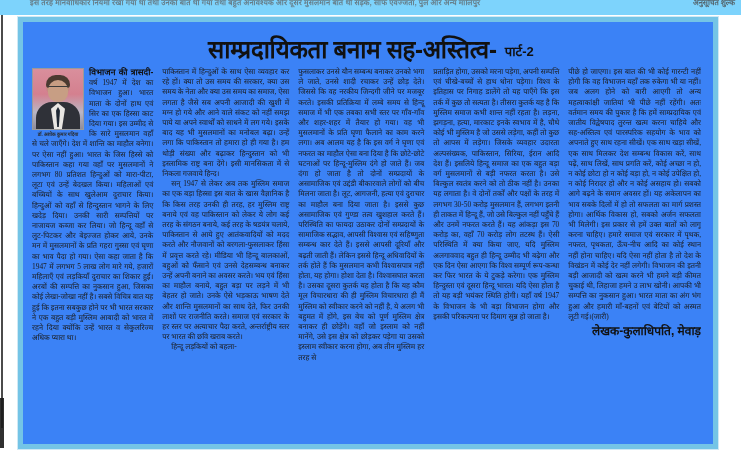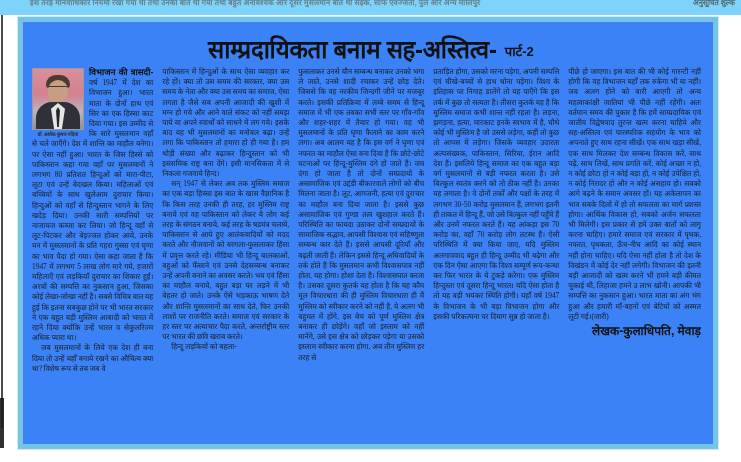--- a/index.html
+++ b/index.html
@@ -212,21 +212,20 @@
             <div class="hair"></div>
             <div class="face"></div>
             <div class="glasses"></div>
             <div class="shoulders"></div>
             <div class="shirt"></div>
             <div class="tie"></div>
           </div>
           <div class="photo-cap">डॉ. अशोक कुमार गदिया</div>
         </div>
         <p><span class="lead-head">विभाजन की त्रासदी-</span> <span>वर्ष 1947 में देश का विभाजन हुआ। भारत माता के दोनों हाथ एवं सिर का एक हिस्सा काट दिया गया। इस उम्मीद से कि सारे मुसलमान वहाँ से चले जाएँगे। देश में शान्ति का माहौल बनेगा। पर ऐसा नहीं हुआ। भारत के जिस हिस्से को पाकिस्तान कहा गया वहाँ पर मुसलमानों ने लगभग 80 प्रतिशत हिन्दुओं को मारा-पीटा, लूटा एवं उन्हें बेदखल किया। महिलाओं एवं बच्चियों के साथ खुलेआम दुराचार किया। हिन्दुओं को वहाँ से हिन्दुस्तान भागने के लिए खदेड़ दिया। उनकी सारी सम्पत्तियों पर नाजायज कब्जा कर लिया। जो हिन्दू वहाँ से लुट-पिटकर और बेइज्जत होकर आये, उनके मन में मुसलमानों के प्रति गहरा गुस्सा एवं घृणा का भाव पैदा हो गया। ऐसा कहा जाता है कि 1947 में लगभग 5 लाख लोग मारे गये, हजारों महिलाएँ एवं लड़कियाँ दुराचार का शिकार हुईं। अरबों की सम्पत्ति का नुकसान हुआ, जिसका कोई लेखा-जोखा नहीं है। सबसे विचित्र बात यह हुई कि इतना सबकुछ होने पर भी भारत सरकार ने एक बहुत बड़ी मुस्लिम आबादी को भारत में रहने दिया क्योंकि उन्हें भारत व सेकुलरिज्म अधिक प्यारा था।</span></p>
-        <p><span>जब मुसलमानों के लिये एक देश ही बना दिया तो उन्हें यहाँ बनाये रखने का औचित्य क्या था? विशेष रूप से तब जब वे</span></p>
       </div>
 
       <div class="col c2">
         <p><span>पाकिस्तान में हिन्दुओं के साथ ऐसा व्यवहार कर रहे हों। क्या तो उस समय की सरकार, क्या उस समय के नेता और क्या उस समय का समाज, ऐसा लगता है जैसे सब अपनी आजादी की खुशी में मग्न हो गये और आने वाले संकट को नहीं समझ पाये या अपने स्वार्थों को साधने में लग गये। इसके बाद यह भी मुसलमानों का मनोबल बढ़ा। उन्हें लगा कि पाकिस्तान तो हमारा हो ही गया है। हम थोड़ी संख्या और बढ़ाकर हिन्दुस्तान को भी इस्लामिक राष्ट्र बना देंगे। इसी मानसिकता में से निकला गजवाये हिन्द।</span></p>
         <p><span>सन् 1947 से लेकर अब तक मुस्लिम समाज का एक बड़ा हिस्सा इस बात के खास वैज्ञानिक है कि किस तरह उनकी ही तरह, हर मुस्लिम राष्ट्र बनाये एवं वह पाकिस्तान को लेकर ये लोग कई तरह के संगठन बनाये, कई तरह के षडयंत्र चलाये, पाकिस्तान से आये हुए आतंकवादियों को मदद करते और नौजवानों को बरगला-फुसलाकर हिंसा में प्रवृत्त करते रहे। मीडिया भी हिन्दू बालकाओं, बहुओं को फँसाने एवं उनसे देहसम्बन्ध बनाकर उन्हें अपनी बनाने का अवसर करते। भय एवं हिंसा का माहौल बनाये, बहुत बड़ा पर लड़ने में भी बेहतर हो जाते। उनके ऐसे भड़काऊ भाषण देते और शान्ति मुसलमानों का साथ देते, फिर उनकी लाशों पर राजनीति करते। समाज एवं सरकार के हर स्तर पर अत्याचार पैदा करते, अन्तर्राष्ट्रीय स्तर पर भारत की छवि खराब करते।</span></p>
         <p><span>हिन्दू लड़कियों को बहला-</span></p>
       </div>
 
       <div class="col c3">
         <p><span>फुसलाकर उनसे यौन सम्बन्ध बनाकर उनको भगा ले जाते, उनसे शादी रचाकर उन्हें छोड़ देते। जिससे कि वह नरकीय जिन्दगी जीने पर मजबूर करते। इसकी प्रतिक्रिया में लम्बे समय से हिन्दू समाज में भी एक तबका सभी स्तर पर गाँव-गाँव और शहर-शहर में तैयार हो गया। वह भी मुसलमानों के प्रति घृणा फैलाने का काम करने लगा। अब आलम यह है कि इस वर्ग ने घृणा एवं नफरत का माहौल ऐसा बना दिया है कि छोटे-छोटे घटनाओं पर हिन्दू-मुस्लिम दंगे हो जाते हैं। जब दंगा हो जाता है तो दोनों सम्प्रदायों के असामाजिक एवं उद्दंडी बीकारवाले लोगों को बीच मिलना जाता है। लूट, आगजनी, हत्या एवं दुराचार का माहौल बना दिया जाता है। इससे कुछ असामाजिक एवं गुण्डा तत्व खुशहाल करते हैं। परिस्थिति का फायदा उठाकर दोनों सम्प्रदायों के सामाजिक सद्भाव, आपसी विश्वास एवं सहिष्णुता सम्बन्ध कार देते हैं। इससे आपसी दूरियाँ और बढ़ती जाती हैं। लेकिन इससे हिन्दू अधिवादियों के तर्क होते हैं कि मुसलमान कभी विश्वासपात्र नहीं होता, यह होगा। होशा देता है। विश्वासघात करता है। उसका दूसरा कुतर्क यह होता है कि यह कौम मूल विचारधारा की ही मुस्लिम विचारधारा ही मैं मुस्लिम को स्वीकार करने को नहीं है, ये अलग भी बहुमत में होंगे, इस बेच को पूर्ण मुस्लिम क्षेत्र बनाकर ही छोड़ेंगे। वहाँ जो इस्लाम को नहीं मानेंगे, उसे इस क्षेत्र को छोड़कर पड़ेगा या उसको इस्लाम स्वीकार करना होगा, अब तीन मुस्लिम हर तरह से</span></p>

